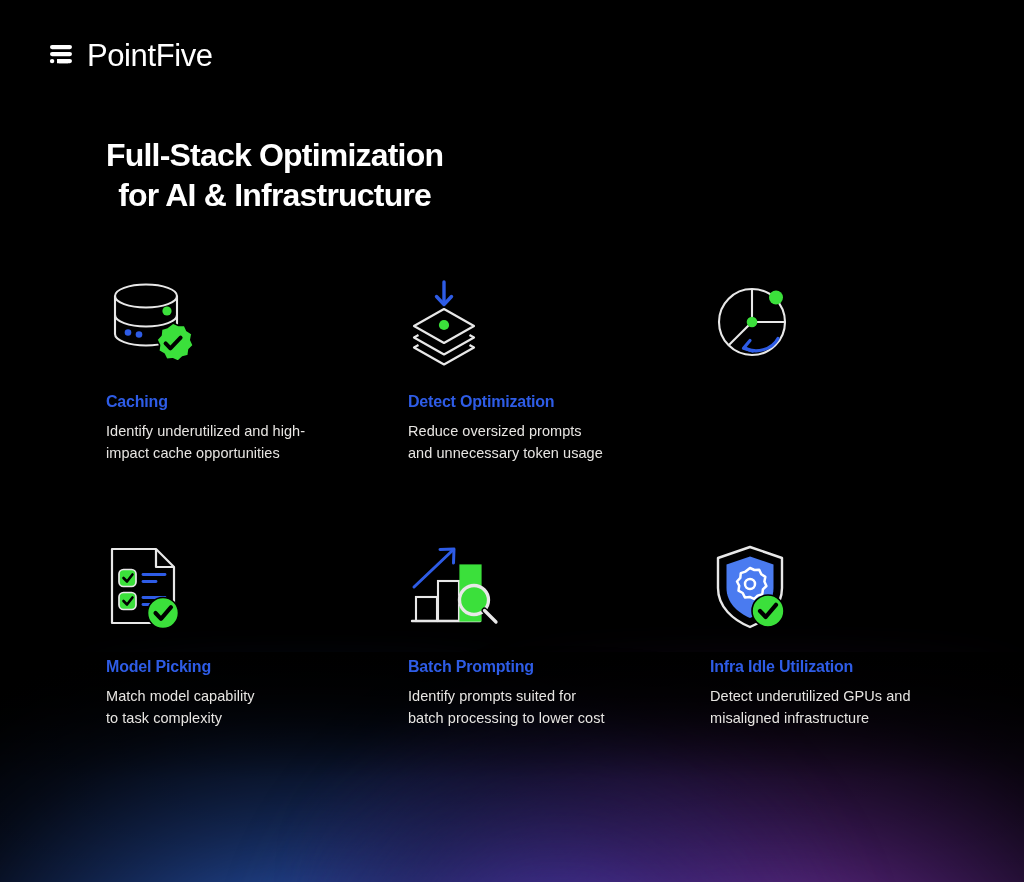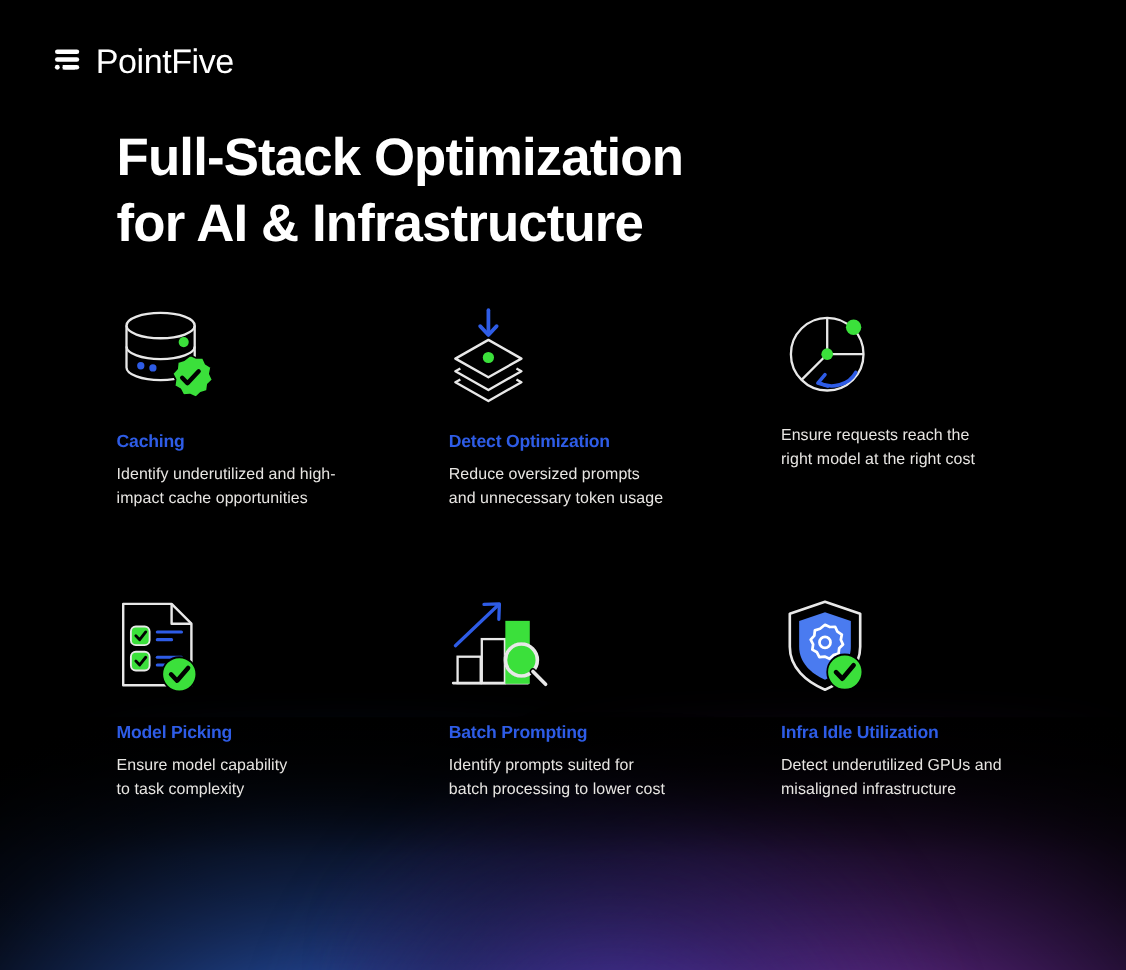--- a/index.html
+++ b/index.html
@@ -91,27 +91,28 @@
     font-weight: 500;
     letter-spacing: -0.4px;
     line-height: 1;
     white-space: nowrap;
   }
 
   
   #headline {
     position: absolute;
     left: 106px;
-    top: 114px;
+    top: 136px;
     color: #ffffff;
-    font-size: 48px;
+    font-size: 32px;
     font-weight: 700;
     line-height: 1.24;
     letter-spacing: -0.8px;
     white-space: pre-line;
+    text-align: center;
   }
 
   
   #feature-grid {
     position: absolute;
     left: 106px;
     top: 278px;
     width: 862px;
     display: grid;
     grid-template-columns: repeat(3, 302px);
@@ -216,22 +217,20 @@
             <line x1="42" y1="44" x2="18.7" y2="67.3"></line>
           </g>
           <circle cx="42" cy="44" r="5.3" fill="#3BE03B"></circle>
           <circle cx="66" cy="19.5" r="7" fill="#3BE03B"></circle>
           <g fill="none" stroke="#2E5CE6" stroke-width="3.2" stroke-linecap="round" stroke-linejoin="round">
             <path d="M68 60.5 C62 72 46 76 34.5 70"></path>
             <path d="M40 62.5 L33.5 70.3 L42.5 73"></path>
           </g>
         </svg>
       </div>
-      <div class="feature-desc">Ensure requests reach the
-right model at the right cost</div>
     </div>
 
     <div class="feature-card">
       <div class="feature-icon">
         <svg width="92" height="92" viewBox="0 0 92 92">
           <g fill="none" stroke="#E8E8E8" stroke-width="2.2" stroke-linejoin="round">
             <path d="M6 6 H50 L68 24 V80 H6 Z"></path>
             <path d="M50 6 V24 H68"></path>
           </g>
           <rect x="13" y="26.5" width="17" height="17" rx="4.5" fill="#3BE03B" stroke="#E8E8E8" stroke-width="1.7"></rect>
@@ -242,21 +241,21 @@
             <line x1="37" y1="31.5" x2="59" y2="31.5"></line>
             <line x1="37" y1="38.5" x2="50" y2="38.5"></line>
             <line x1="37" y1="54.5" x2="59" y2="54.5"></line>
             <line x1="37" y1="61.5" x2="50" y2="61.5"></line>
           </g>
           <circle cx="57" cy="70" r="15.5" fill="#3BE03B" stroke="#000" stroke-width="1.6"></circle>
           <path d="M49.5 70 L55 75.8 L65 64.2" fill="none" stroke="#000" stroke-width="4.1" stroke-linecap="round" stroke-linejoin="round"></path>
         </svg>
       </div>
       <div class="feature-title" style="color:#2E5CE6">Model Picking</div>
-      <div class="feature-desc">Ensure model capability
+      <div class="feature-desc">Match model capability
 to task complexity</div>
     </div>
 
     <div class="feature-card">
       <div class="feature-icon">
         <svg width="100" height="92" viewBox="0 0 100 92">
           <g fill="none" stroke="#2E5CE6" stroke-width="3" stroke-linecap="round" stroke-linejoin="round">
             <line x1="6" y1="44" x2="45" y2="7"></line>
             <path d="M32 6.5 L46 6 L45.5 20"></path>
           </g>

